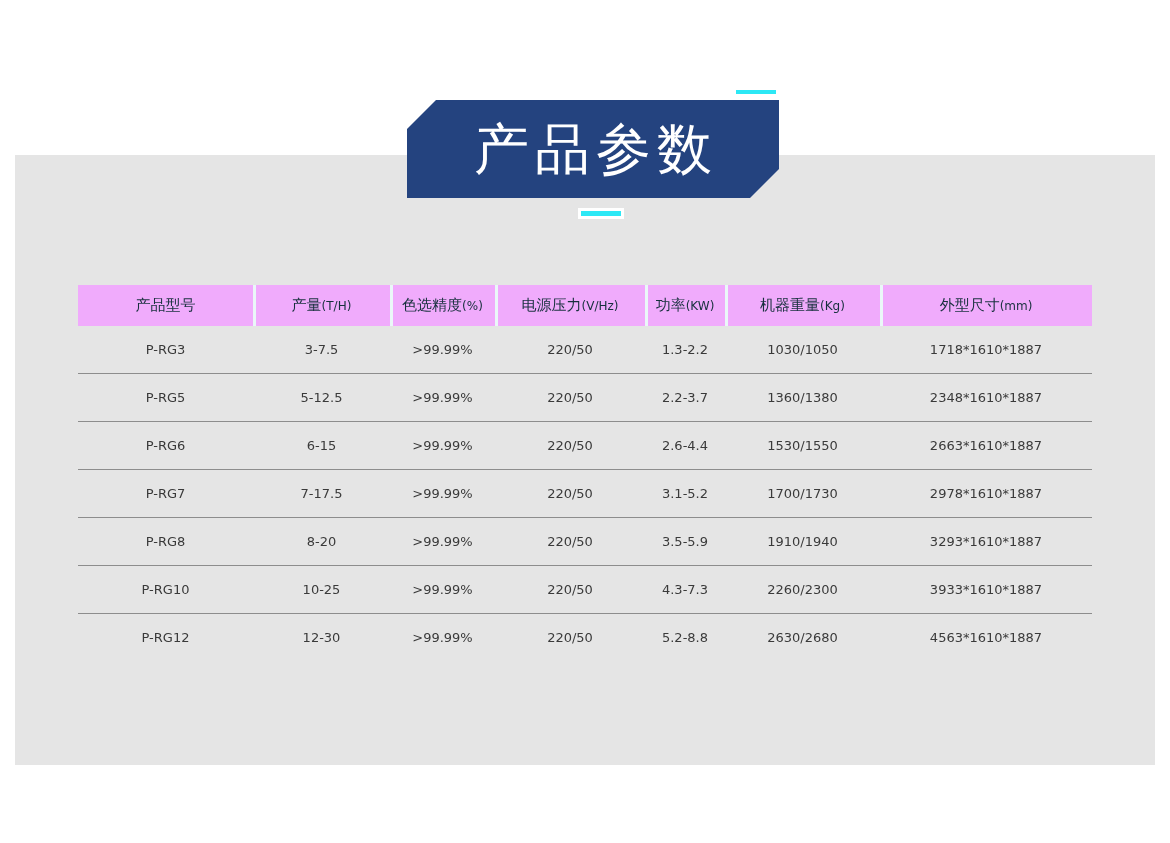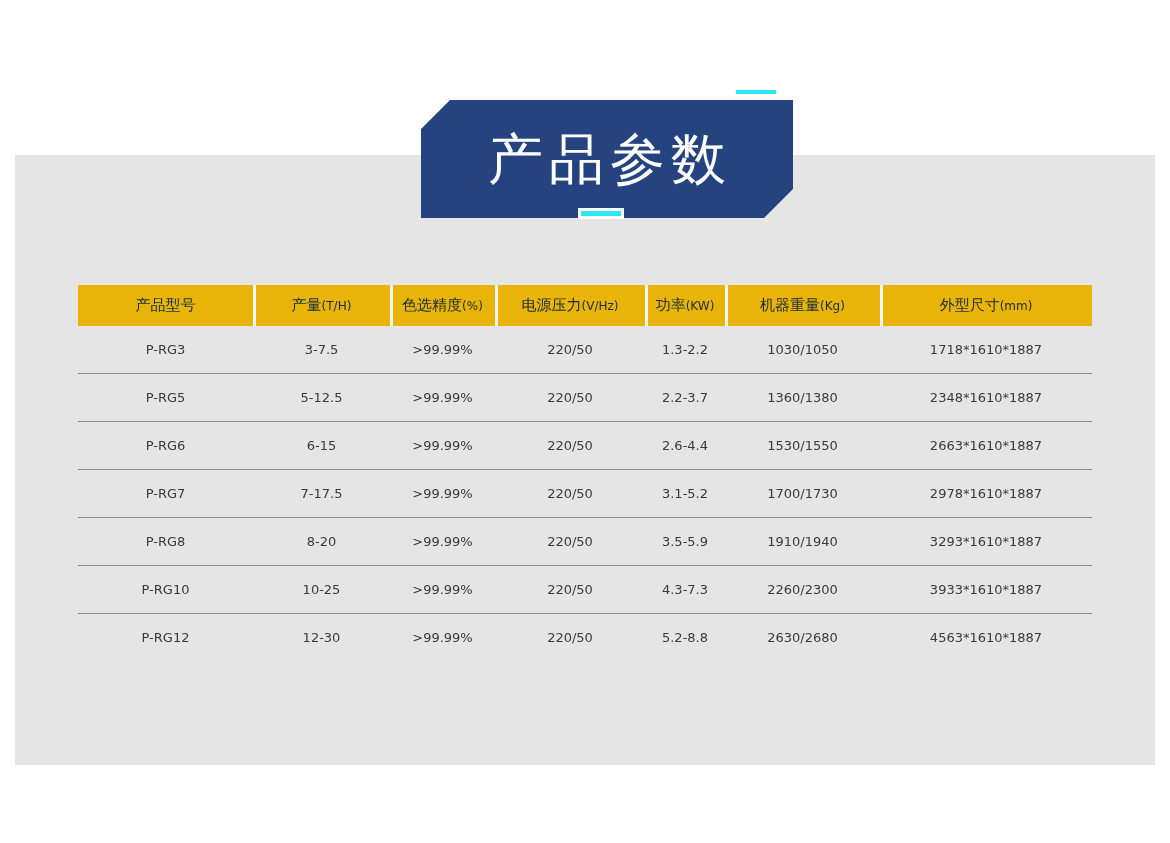--- a/index.html
+++ b/index.html
@@ -21,24 +21,24 @@
     left: 15px;
     top: 155px;
     width: 1140px;
     height: 610px;
     background: #e5e5e5;
   }
 
   
   #title-banner {
     position: absolute;
-    left: 421px;
+    left: 407px;
     top: 100px;
     width: 372px;
-    height: 118px;
+    height: 98px;
     background: #24437f;
     clip-path: polygon(29px 0, 100% 0, 100% calc(100% - 29px),
                        calc(100% - 29px) 100%, 0 100%, 0 29px);
     display: flex;
     align-items: center;
     justify-content: center;
     box-sizing: border-box;
     padding-left: 6px;
   }
   #title-banner-text {
@@ -74,21 +74,21 @@
   
   #param-table {
     position: absolute;
     left: 78px;
     top: 285px;
     width: 1014px;
     border-collapse: collapse;
     table-layout: fixed;
   }
   #param-table thead th {
-    background: #eab308;
+    background: #f0abfc;
     height: 41px;
     color: #17303d;
     font-size: 15px;
     font-weight: 400;
     text-align: center;
     vertical-align: middle;
     padding: 0;
     position: relative;
     font-family: "DejaVu Sans", "Liberation Sans", sans-serif;
   }

